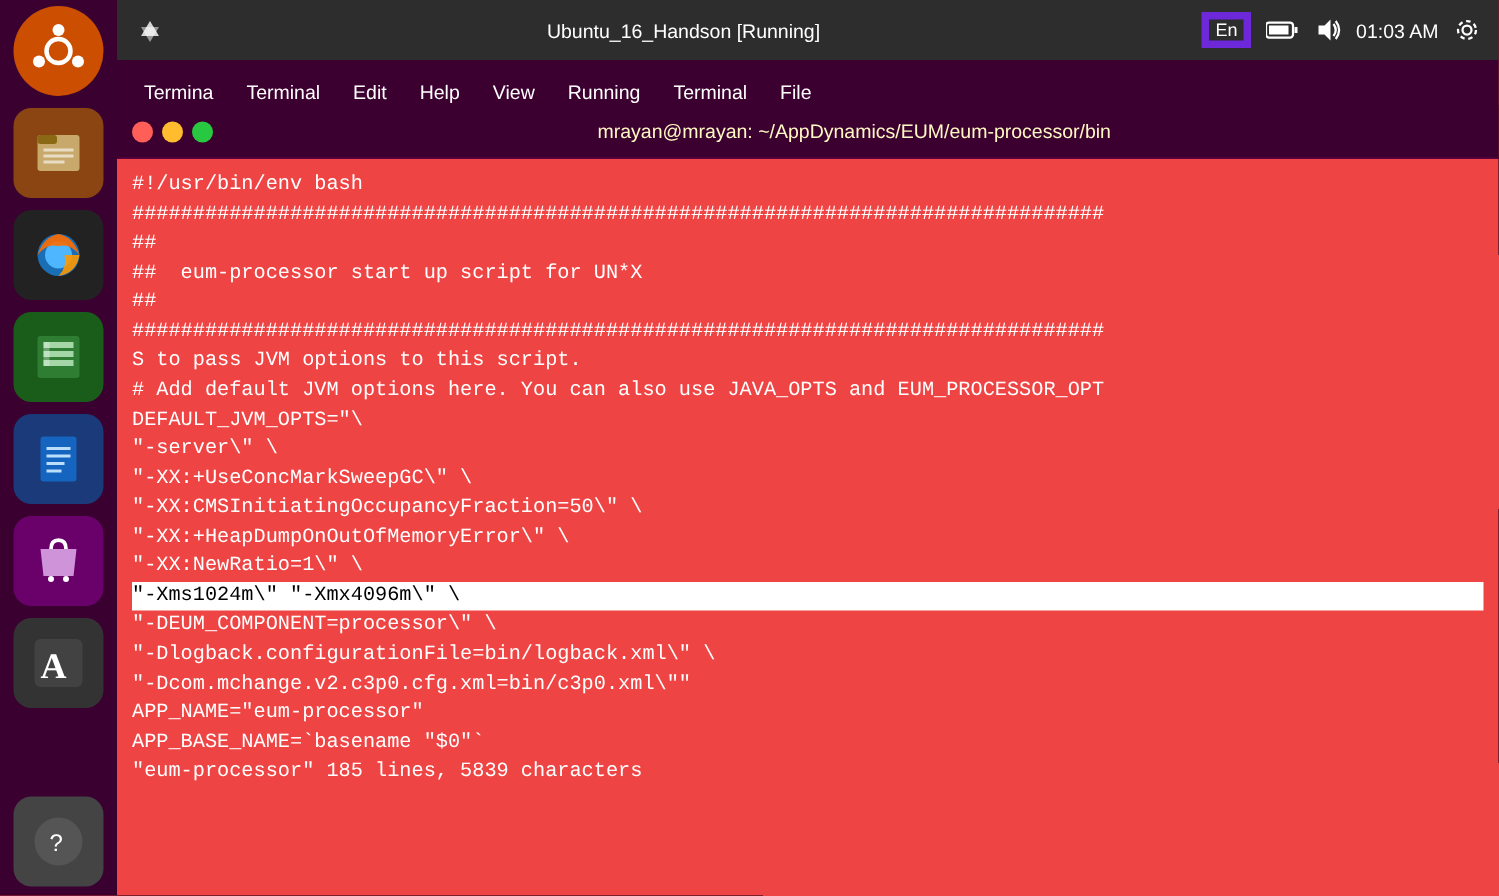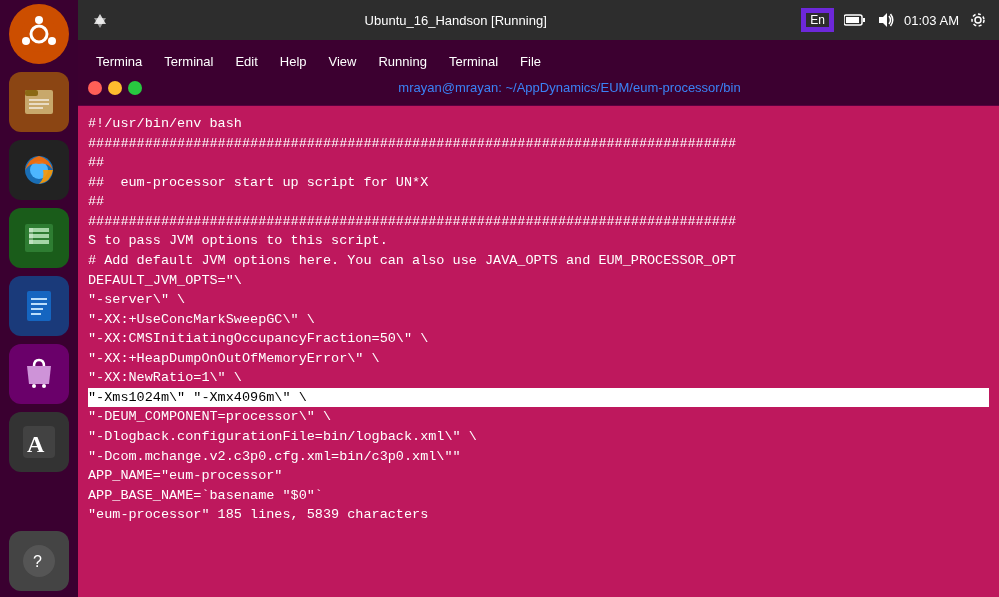--- a/index.html
+++ b/index.html
@@ -128,26 +128,26 @@
       cursor: pointer;
     }
     .tl-red { background: #ff5f57; }
     .tl-yellow { background: #febc2e; }
     .tl-green { background: #28c840; }
     .terminal-title {
       flex: 1;
       text-align: center;
       font-family: sans-serif;
       font-size: 13px;
-      color: #3b82f6;
+      color: #fef9c3;
     }
 
     .terminal-body {
       flex: 1;
-      background: #be185d;
+      background: #ef4444;
       padding: 8px 10px;
       overflow: hidden;
       font-size: 13.5px;
       line-height: 1.45;
       color: #fff;
     }
 
     .line { white-space: pre; display: block; }
     .highlight-line {
       background: #fff;

